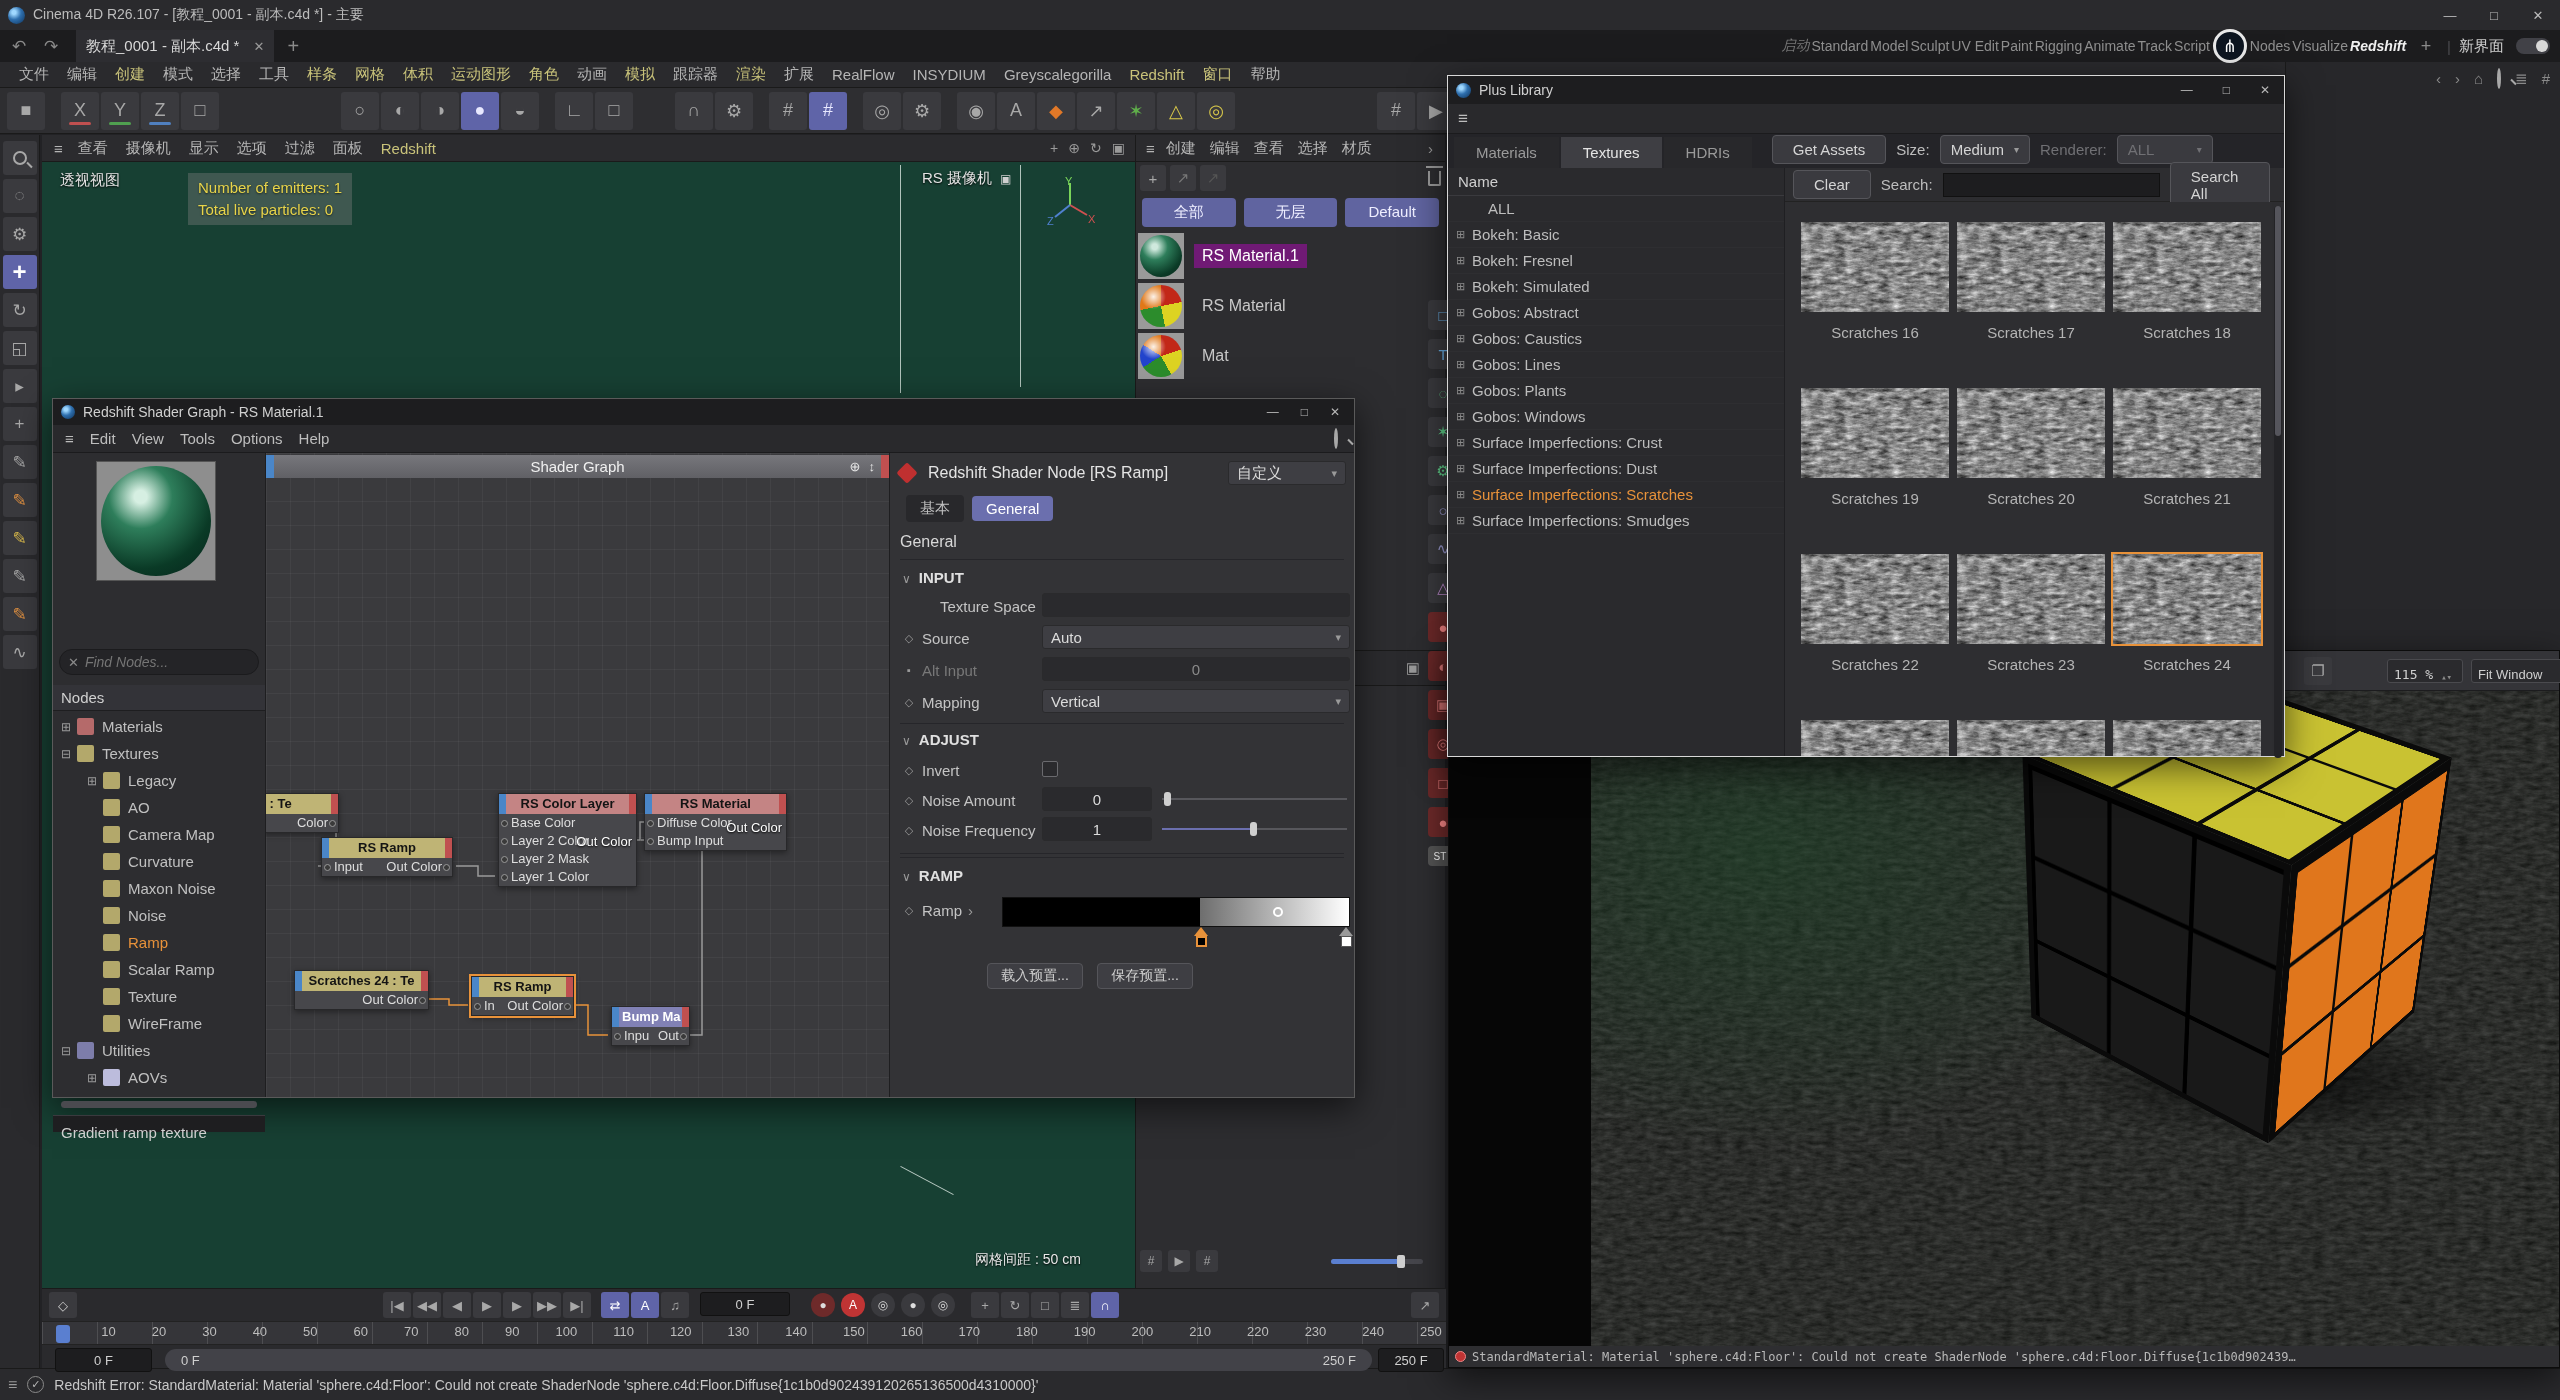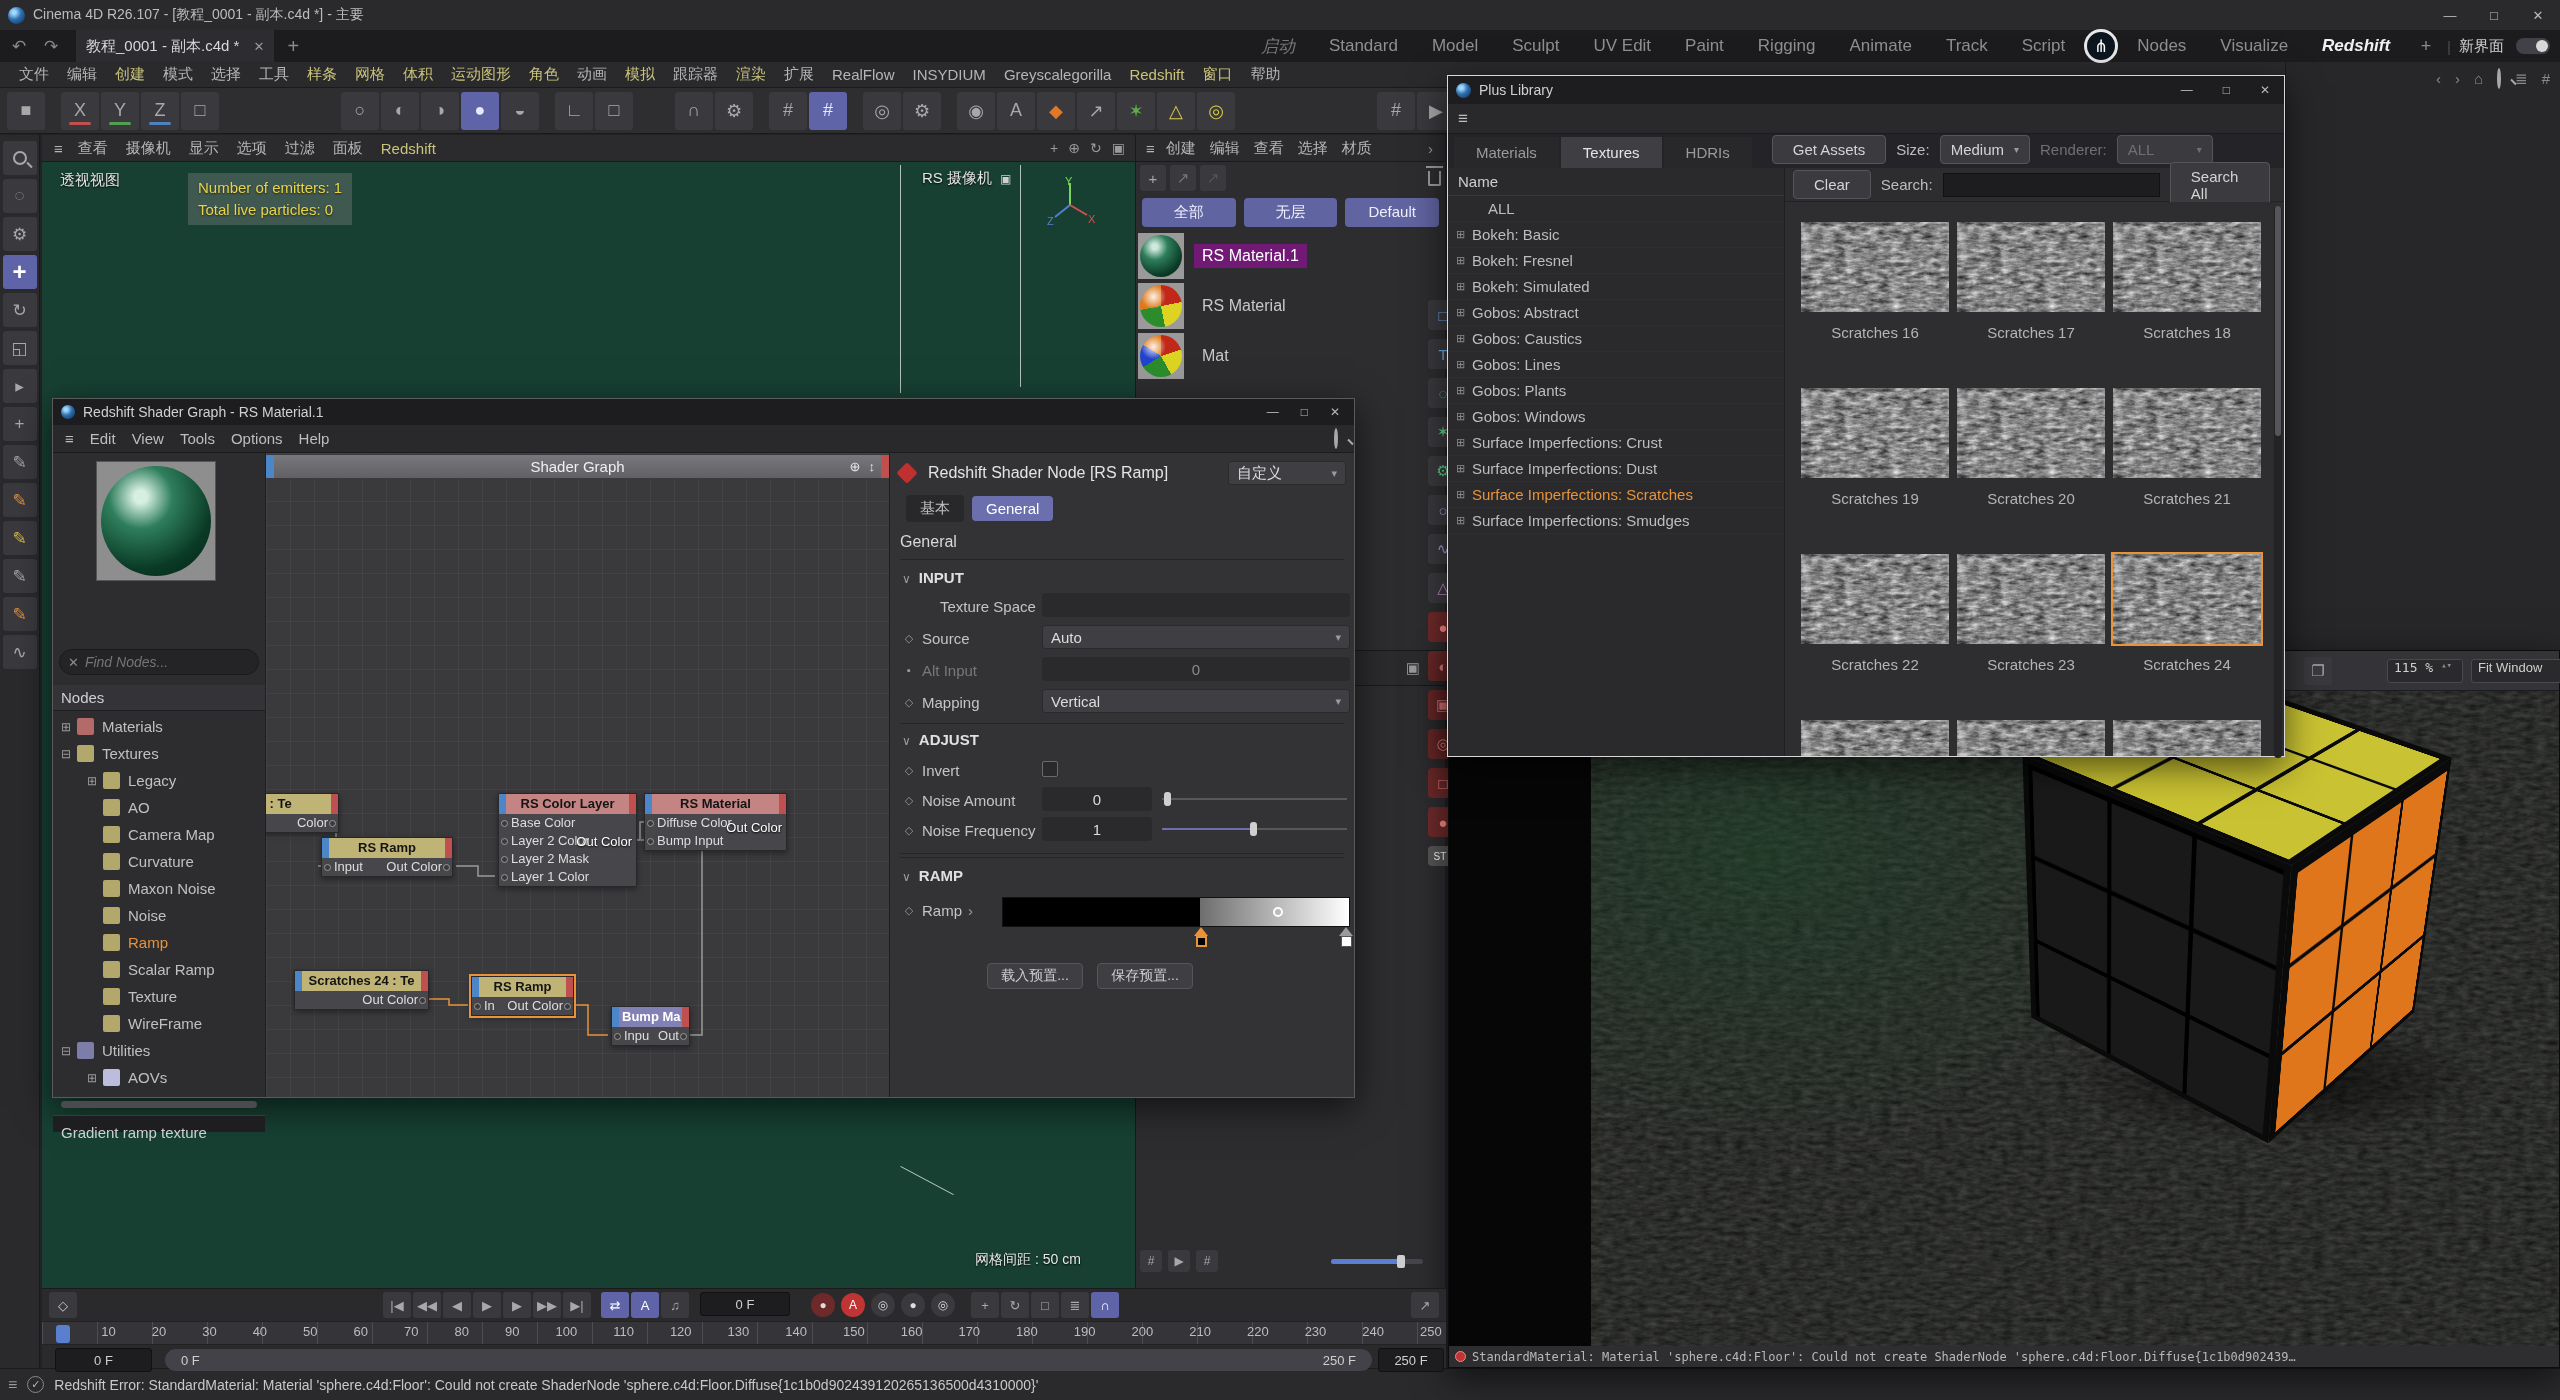--- a/index.html
+++ b/index.html
@@ -9,21 +9,21 @@
   .row{display:flex;align-items:center}
   .ib{display:flex;align-items:center;justify-content:center;background:#3a3a3e;border-radius:3px;color:#a8a8a8}
   
   #titlebar{position:absolute;left:0;top:0;width:2560px;height:30px;background:#2a2a2d;display:flex;align-items:center;padding-left:8px;color:#bcbcbc;font-size:14px}
   .c4dicon{width:17px;height:17px;border-radius:50%;background:radial-gradient(circle at 35% 32%,#9fd8ff 0 12%,#2e6fae 45%,#0d2f55 100%);margin-right:8px;flex:0 0 auto}
   .wctl{position:absolute;top:0;height:30px;width:44px;display:flex;align-items:center;justify-content:center;color:#bbb;font-size:13px}
   #tabbar{position:absolute;left:0;top:30px;width:2560px;height:32px;background:#1c1c1e;display:flex;align-items:center}
   .histbtn{width:26px;height:26px;display:flex;align-items:center;justify-content:center;color:#8a8a8a;font-size:17px;margin-left:6px}
   #doctab{height:32px;display:flex;align-items:center;background:#2d2d31;padding:0 10px;margin-left:12px;color:#d8d8d8;font-size:15px}
   #doctab .x{margin-left:14px;color:#9a9a9a;font-size:13px}
-  .layitem{color:#8f8f8f;font-size:17px;margin:0 17px;white-space:nowrap}
+  .layitem{color:#8f8f8f;font-size:14px;margin:0 1px;white-space:nowrap}
   .layitem.dim-it{font-style:italic;color:#777}
   .layitem.active{color:#f0f0f0;font-style:italic;font-weight:bold}
   #deer{width:34px;height:34px;border-radius:50%;background:#0d1520;border:3px solid #e8e8e8;color:#fff;display:flex;align-items:center;justify-content:center;font-size:17px;margin:0 2px;z-index:3}
   #uitoggle{width:34px;height:16px;border-radius:8px;background:#414147;position:relative;margin-left:12px}
   #uitoggle::after{content:"";position:absolute;right:2px;top:2px;width:12px;height:12px;border-radius:50%;background:#d8d8d8}
   #menubar{position:absolute;left:0;top:62px;width:2560px;height:26px;background:#2a2a2d;display:flex;align-items:center;padding-left:10px;border-bottom:1px solid #1a1a1a}
   .mitem{color:#b5b5b5;margin:0 9px;font-size:15px;white-space:nowrap}
   .mitem.y{color:#c9c37a}
   #maintoolbar{position:absolute;left:0;top:88px;width:2560px;height:46px;background:#2e2e31;border-bottom:1px solid #1a1a1a;display:flex;align-items:center;padding-left:6px}
   .tbi{width:38px;height:38px;margin:0 1px;font-size:18px}
@@ -160,21 +160,21 @@
   #rvnoise{position:absolute;inset:0;opacity:.5}
   .scene{position:absolute;left:490px;top:50px;width:340px;height:340px;perspective:1400px}
   .cube{position:absolute;left:0;top:0;width:300px;height:300px;transform-style:preserve-3d;transform:translateZ(-150px) rotateX(-30deg) rotateY(-36deg) rotateZ(4deg) scale(1.12)}
   .face{position:absolute;width:300px;height:300px;border:7px solid #0a0a0a;background-size:33.4% 33.4%}
   .f-top{transform:rotateX(90deg) translateZ(150px);background-color:#c9c232;background-image:linear-gradient(#0a0a0a 5px,transparent 5px),linear-gradient(90deg,#0a0a0a 5px,transparent 5px)}
   .f-front{transform:translateZ(150px);background-color:#191919;background-image:linear-gradient(#000 5px,transparent 5px),linear-gradient(90deg,#000 5px,transparent 5px)}
   .f-right{transform:rotateY(90deg) translateZ(150px);background-color:#e0761c;background-image:linear-gradient(#0a0a0a 5px,transparent 5px),linear-gradient(90deg,#0a0a0a 5px,transparent 5px)}
   #cubeshadow{position:absolute;left:470px;top:330px;width:430px;height:120px;border-radius:50%;background:radial-gradient(ellipse,rgba(0,0,0,.7),rgba(0,0,0,0) 70%)}
   #rvlog{position:absolute;left:0;bottom:0;width:100%;height:21px;background:#2e2e31;display:flex;align-items:center;padding-left:6px;font-family:"DejaVu Sans Mono",monospace;font-size:12px;color:#b8b8b8;white-space:pre}
   .reddot{width:11px;height:11px;border-radius:50%;background:#c03434;border:1px solid #e88;margin-right:6px;flex:0 0 auto}
-  .spinfield{height:24px;background:#2a2a2d;border:1px solid #4a4a4e;border-radius:3px;color:#cfcfcf;font-size:13px;display:flex;align-items:flex-start;padding:0 6px;gap:8px;font-family:"DejaVu Sans Mono",monospace}
+  .spinfield{height:24px;background:#2a2a2d;border:1px solid #4a4a4e;border-radius:3px;color:#cfcfcf;font-size:13px;display:flex;align-items:flex-end;padding:0 6px;gap:8px;font-family:"DejaVu Sans Mono",monospace}
   
   #timeline{position:absolute;left:42px;top:1288px;width:1404px;height:80px;background:#2a2a2d;z-index:6;border-top:1px solid #1a1a1a}
   .tlbtn{width:28px;height:26px;font-size:13px;margin:0 1px}
   .tlbtn.blue{background:#5f64a8;color:#fff}
   .tlcirc{width:24px;height:24px;border-radius:50%;display:flex;align-items:center;justify-content:center;font-size:12px;color:#ddd;background:#3a3a3e;margin:0 3px}
   #ruler{position:absolute;left:0;top:32px;width:100%;height:24px;background:#353539;border-top:1px solid #222;border-bottom:1px solid #222;
      background-image:repeating-linear-gradient(90deg,rgba(255,255,255,.12) 0 1px,transparent 1px 55px)}
   #ticks{position:absolute;left:16px;right:4px;top:2px;display:flex;justify-content:space-between;color:#bdbdbd;font-size:13px}
   #playhead{position:absolute;left:14px;top:3px;width:14px;height:18px;background:#5a7fd0;border-radius:3px}
   #rangebar{position:absolute;left:123px;top:60px;width:1207px;height:22px;background:#424248;border-radius:11px;display:flex;align-items:center;justify-content:space-between;padding:0 16px;color:#cfcfcf;font-size:13px}

